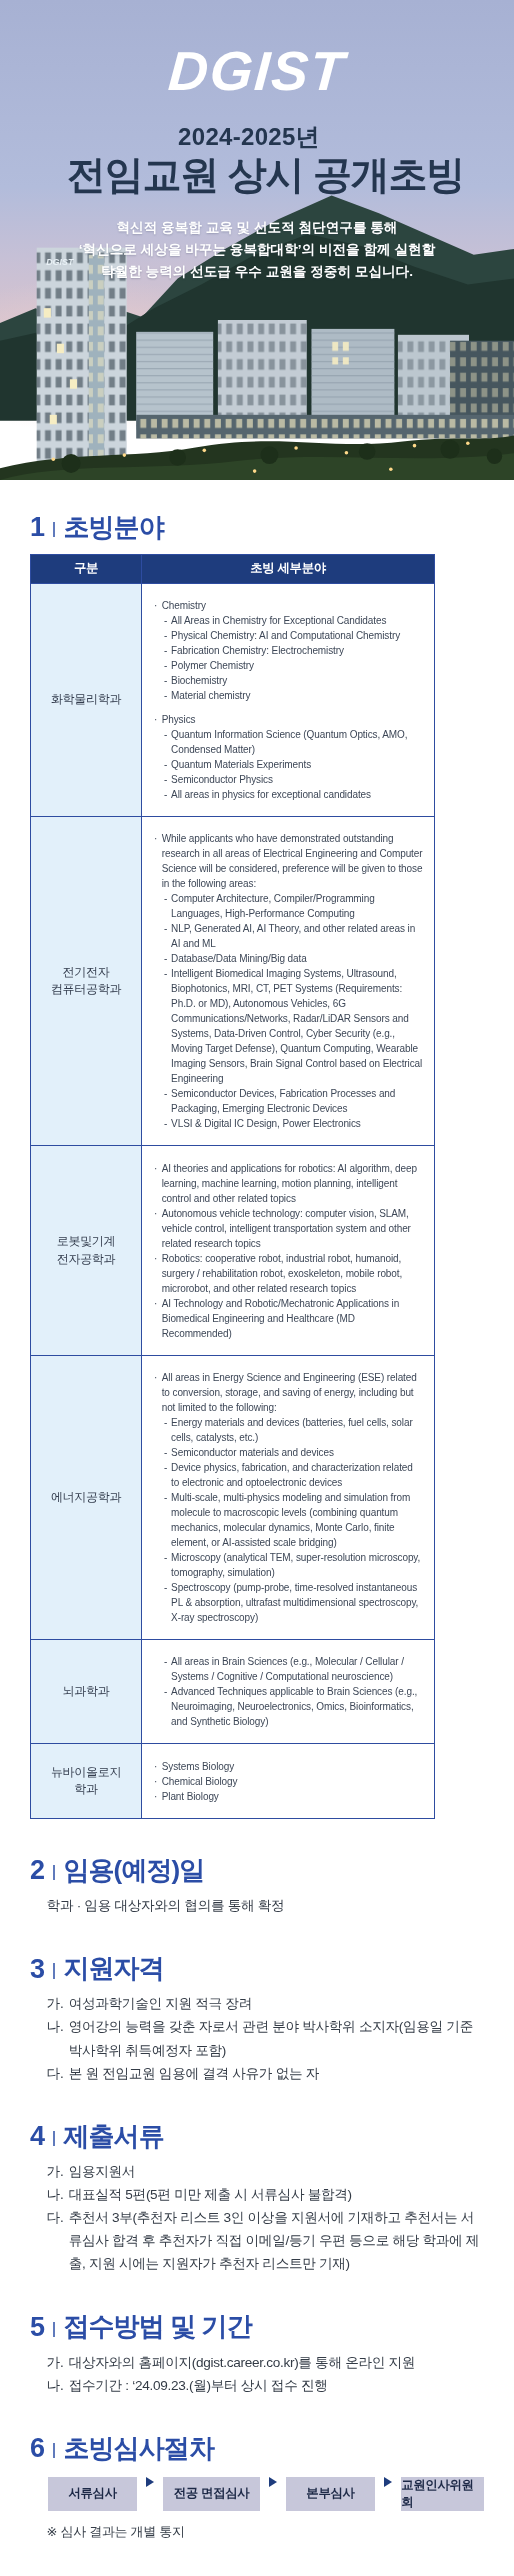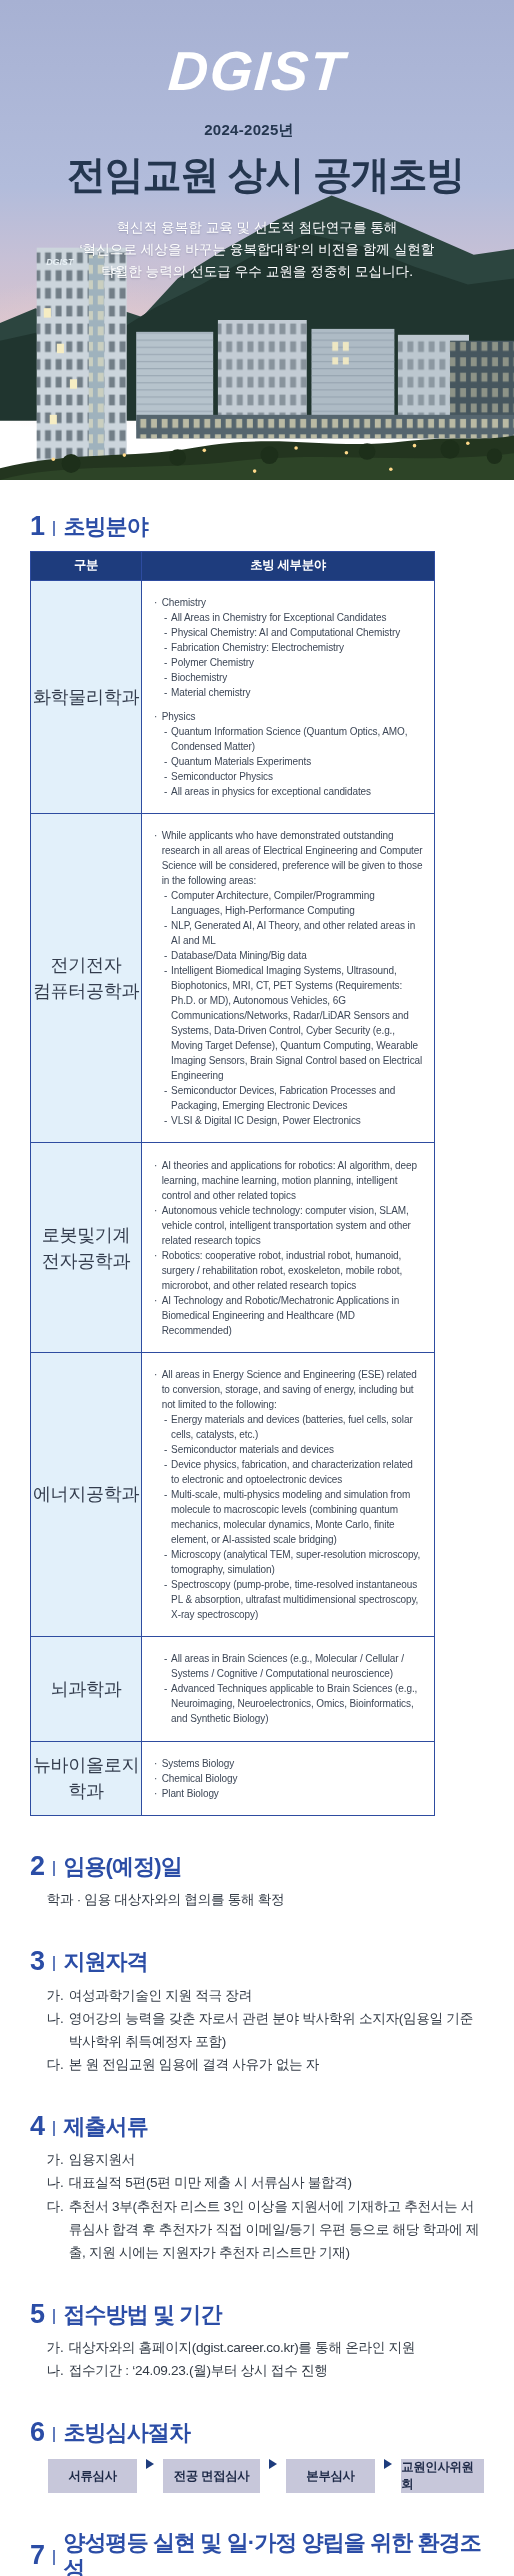--- a/index.html
+++ b/index.html
@@ -4,38 +4,38 @@
 <style>
   html,body{margin:0;padding:0;}
   body{width:514px;min-height:2576px;background:#ffffff;font-family:"Liberation Sans","DejaVu Sans",sans-serif;color:#333b46;}
   .page{width:514px;position:relative;}
 
   
   .banner{position:relative;width:514px;height:480px;overflow:hidden;}
   .banner svg{position:absolute;inset:0;display:block;}
   .banner-text{position:absolute;inset:0;text-align:center;}
   .logo{position:absolute;top:44px;left:0;right:0;color:#ffffff;font-size:55px;font-weight:800;font-style:italic;letter-spacing:1.8px;transform:skewX(-4deg);line-height:1;}
-  .year{position:absolute;top:121px;left:0;right:16px;font-size:15px;font-weight:800;color:#24364f;letter-spacing:0.3px;}
+  .year{position:absolute;top:121px;left:0;right:16px;font-size:24px;font-weight:800;color:#24364f;letter-spacing:0.3px;}
   .maintitle{position:absolute;top:148px;left:0;right:0;font-size:39px;font-weight:800;color:#24364f;letter-spacing:-1.2px;margin-left:17px;}
-  .tagline{position:absolute;top:217px;left:0;right:0;color:#ffffff;font-size:13.6px;line-height:22px;font-weight:400;text-shadow:0 0.6px 1.8px rgba(40,50,80,.25);}
+  .tagline{position:absolute;top:217px;left:0;right:0;color:#ffffff;font-size:13.6px;line-height:22px;font-weight:700;text-shadow:0 0.6px 1.8px rgba(40,50,80,.25);}
 
   
   .content{padding:0 30px 36px;}
   .sec-head{display:flex;align-items:center;color:#2b4da6;margin:0;}
   .sec-num{font-size:27px;font-weight:800;line-height:1;}
   .sec-bar{width:1.8px;height:15.4px;background:#2b4da6;opacity:.75;margin:3.6px 8.3px 0;}
-  .sec-title{font-size:22px;font-weight:800;letter-spacing:-0.9px;line-height:1.15;}
+  .sec-title{font-size:26px;font-weight:800;letter-spacing:-0.9px;line-height:1.15;}
   .mt-first{margin-top:33px;}
   .mt-sec{margin-top:37px;}
 
   
   table.rtable{border-collapse:collapse;width:405px;margin-top:10.7px;border:1.2px solid #2e4ca0;}
   .rtable th{background:#1e3c7d;color:#ffffff;font-size:12.4px;font-weight:600;height:26px;border:0.6px solid #2e4ca0;letter-spacing:-0.3px;}
   .rtable td{border:0.6px solid #2e4ca0;vertical-align:middle;}
-  td.dept{width:108px;background:#e2f0fa;color:#333c4d;font-size:18px;text-align:center;line-height:1.45;letter-spacing:-0.3px;}
+  td.dept{width:108px;background:#e2f0fa;color:#333c4d;font-size:12px;text-align:center;line-height:1.45;letter-spacing:-0.3px;}
   td.fields{padding:14.2px 10.7px 14.2px 12px;}
   .it{display:flex;color:#3d4757;font-size:10px;line-height:1.5;letter-spacing:-0.1px;}
   .it .mk{flex:0 0 7.7px;}
   .it.sub{padding-left:10px;}
   .it.sub .mk{flex:0 0 7.1px;}
   .gaprow{height:9px;}
 
   
   .klist{margin:8.3px 0 0 16.6px;font-size:13.6px;line-height:1.7;color:#333b46;letter-spacing:-0.3px;}
   .kitem{display:flex;}
@@ -417,20 +417,21 @@
     </h2>
     <div class="flow">
         <div class="fbox">서류심사</div>
         <span class="farrow"></span>
         <div class="fbox">전공 면접심사</div>
         <span class="farrow"></span>
         <div class="fbox">본부심사</div>
         <span class="farrow"></span>
         <div class="fbox">교원인사위원회</div>
       </div>
+    <div class="note">※ 심사 결과는 개별 통지</div>
 
     <h2 class="sec-head mt-sec">
       <span class="sec-num">7</span>
       <span class="sec-bar"></span>
       <span class="sec-title">양성평등 실현 및 일·가정 양립을 위한 환경조성</span>
     </h2>
     <div class="ftable">
       <div class="fhead">
           <div class="fhcell">임신기</div>
           <div class="fhcell">출산기</div>

